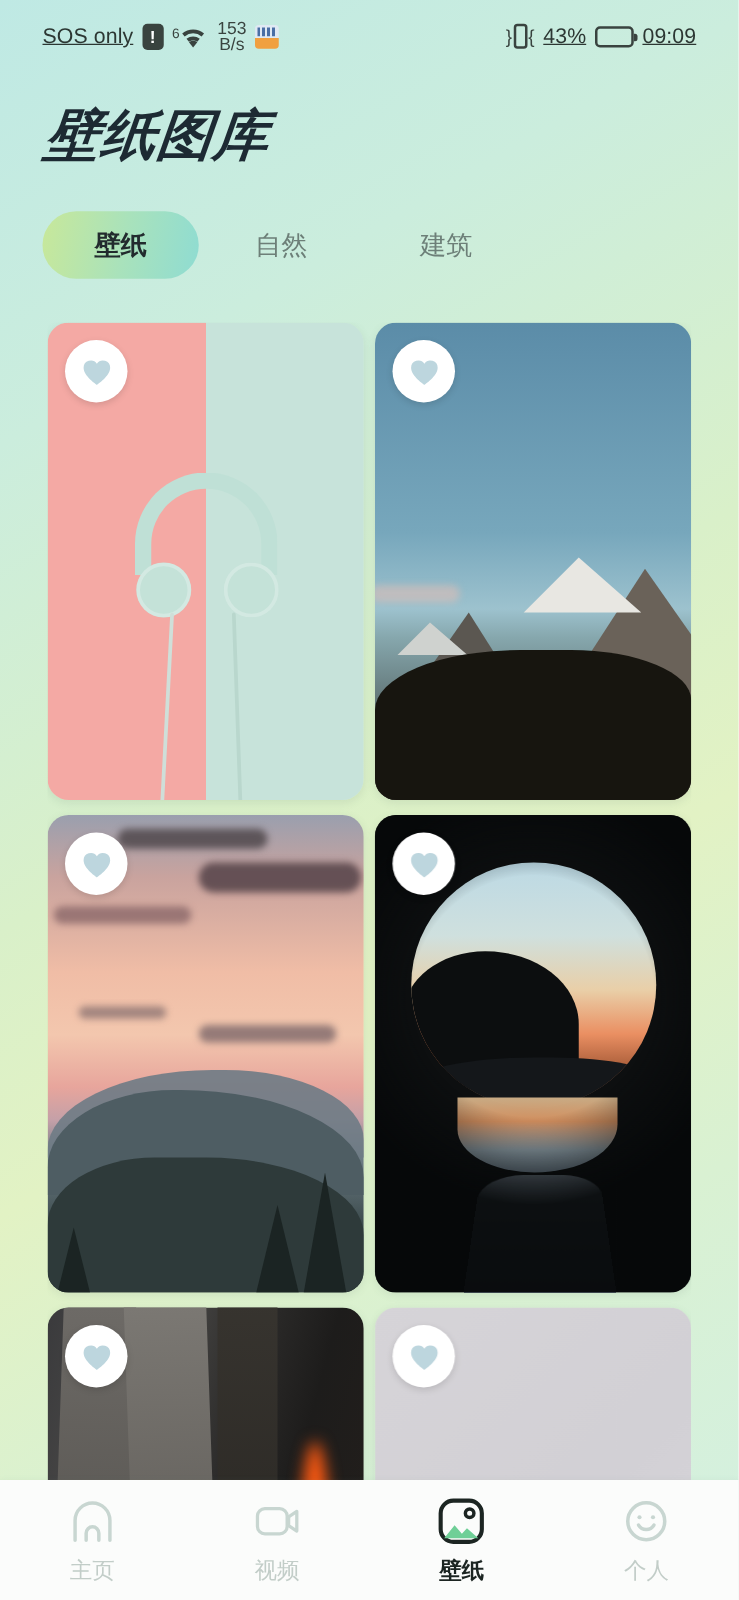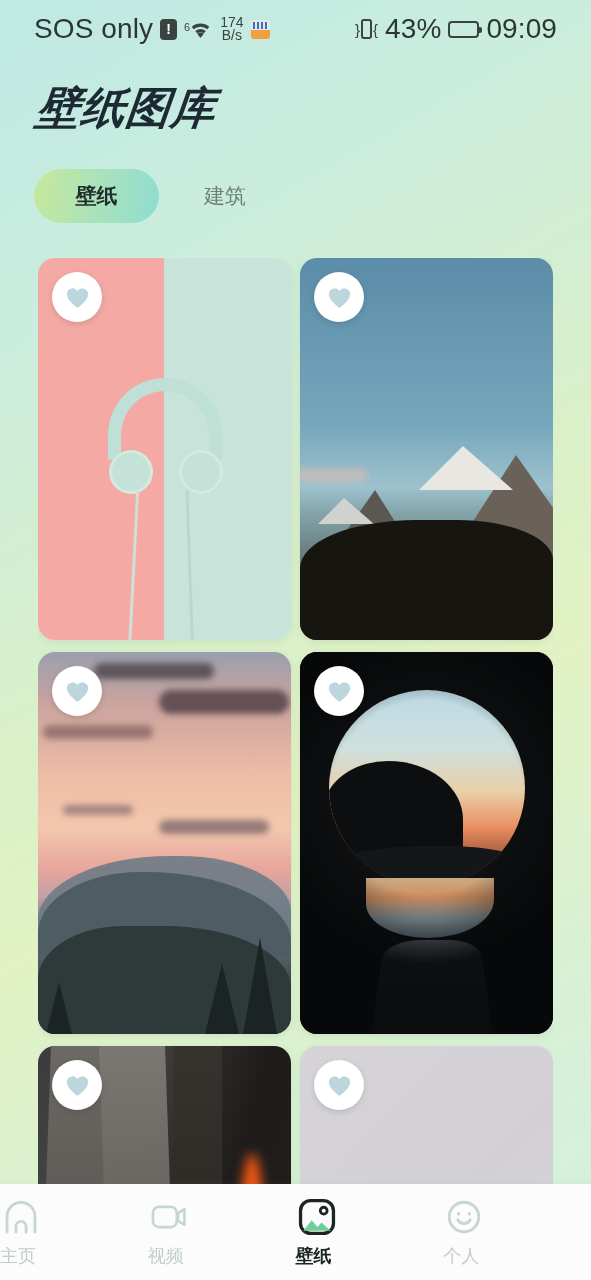--- a/index.html
+++ b/index.html
@@ -14,21 +14,21 @@
     overflow:hidden;
   }
 
   
   #statusbar{
     position:absolute; top:0; left:0; width:591px; height:58px;
     display:flex; align-items:center; justify-content:space-between;
     padding:0 34px; color:#26312e;
   }
   .sb-left,.sb-right{ display:flex; align-items:center; gap:7px; }
-  .sb-text{ font-size:28px; letter-spacing:.1px; color:#2c3733; }
+  .sb-text{ font-size:17px; letter-spacing:.1px; color:#2c3733;text-decoration:underline; }
   .warn-ico{
     width:17px;height:21px;border-radius:4px;background:#39433f;
     display:flex;align-items:center;justify-content:center;
     color:#fff;font-size:14px;font-weight:bold;line-height:1;
   }
   .wifi-wrap{ position:relative; display:flex; align-items:flex-end; }
   .wifi-sup{ font-size:11px; color:#39433f; margin-right:-2px; margin-bottom:7px;}
   .speed{ font-size:14px; line-height:13px; text-align:center; color:#39433f; }
   .appico{
     width:19px;height:19px;border-radius:3px;
@@ -218,21 +218,21 @@
   .art-placeholder{ position:absolute; inset:0;
     background:linear-gradient(135deg,#d6d4d8 0%,#d2d0d5 50%,#dbd9de 100%); }
 
   
   #bottomnav{
     position:absolute; left:0; bottom:0; width:591px; height:96px;
     background:#fbfcfb;
     display:flex; align-items:center; justify-content:space-around;
     box-shadow:0 -1px 4px rgba(120,140,130,.07);
   }
-  .nav-item{ display:flex; flex-direction:column; gap:7px; width:148px; }
+  .nav-item{ display:flex; flex-direction:column; align-items:center; gap:7px; width:148px; }
   .nav-ico{ width:42px; height:40px; display:flex; align-items:center; justify-content:center; }
   .nav-ico svg{ display:block; }
   .nav-label{ font-size:18px; color:#c2cdc8; }
   .nav-item.active .nav-label{ color:#1c2522; font-weight:bold; }
 </style>
 </head>
 <body>
 
 <div id="phone">
 
@@ -242,21 +242,21 @@
       <span class="warn-ico">!</span>
       <span class="wifi-wrap">
         <span class="wifi-sup">6</span>
         <svg width="25" height="21" viewBox="0 0 24 20">
           <path d="M12 18.2l-3.2-4.1a5 5 0 0 1 6.4 0z" fill="#39433f"></path>
           <path d="M3.6 7.4a13 13 0 0 1 16.8 0l-1.9 2.3a10 10 0 0 0-13 0z" fill="#39433f"></path>
           <path d="M6.9 11.4a8.4 8.4 0 0 1 10.2 0l-1.9 2.3a5.4 5.4 0 0 0-6.4 0z" fill="#39433f"></path>
         </svg>
       </span>
       <span class="speed">
-        <div>174</div>
+        <div>153</div>
         <div>B/s</div>
       </span>
       <span class="appico"></span>
     </div>
     <div class="sb-right">
       <span class="vib">
         <span class="vib-wave">}</span>
         <span class="vib-body"></span>
         <span class="vib-wave">{</span>
       </span>
@@ -267,20 +267,21 @@
       <span class="sb-text">09:09</span>
     </div>
   </div>
 
   <div id="header">
     <div id="app-title">壁纸图库</div>
   </div>
 
   <div id="tabs">
     <div class="tab tab0 active">壁纸</div>
+    <div class="tab tab1">自然</div>
     <div class="tab tab2">建筑</div>
   </div>
 
   <div id="grid">
 
     <div class="card">
       <div class="art-headphones">
         <div class="hp">
           <div class="hp-band"></div>
           <div class="hp-cup l"></div>

